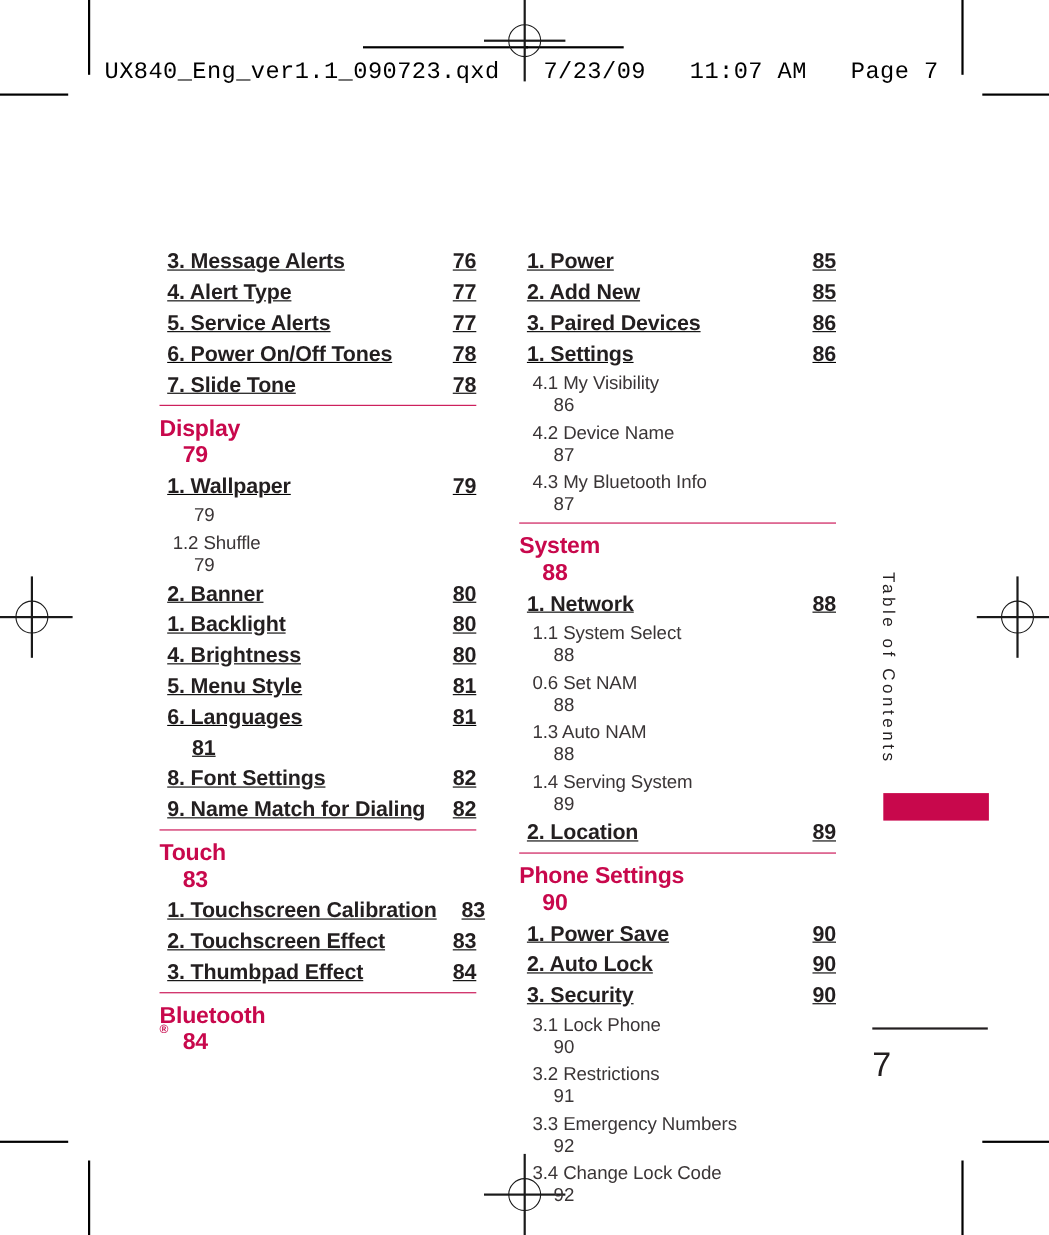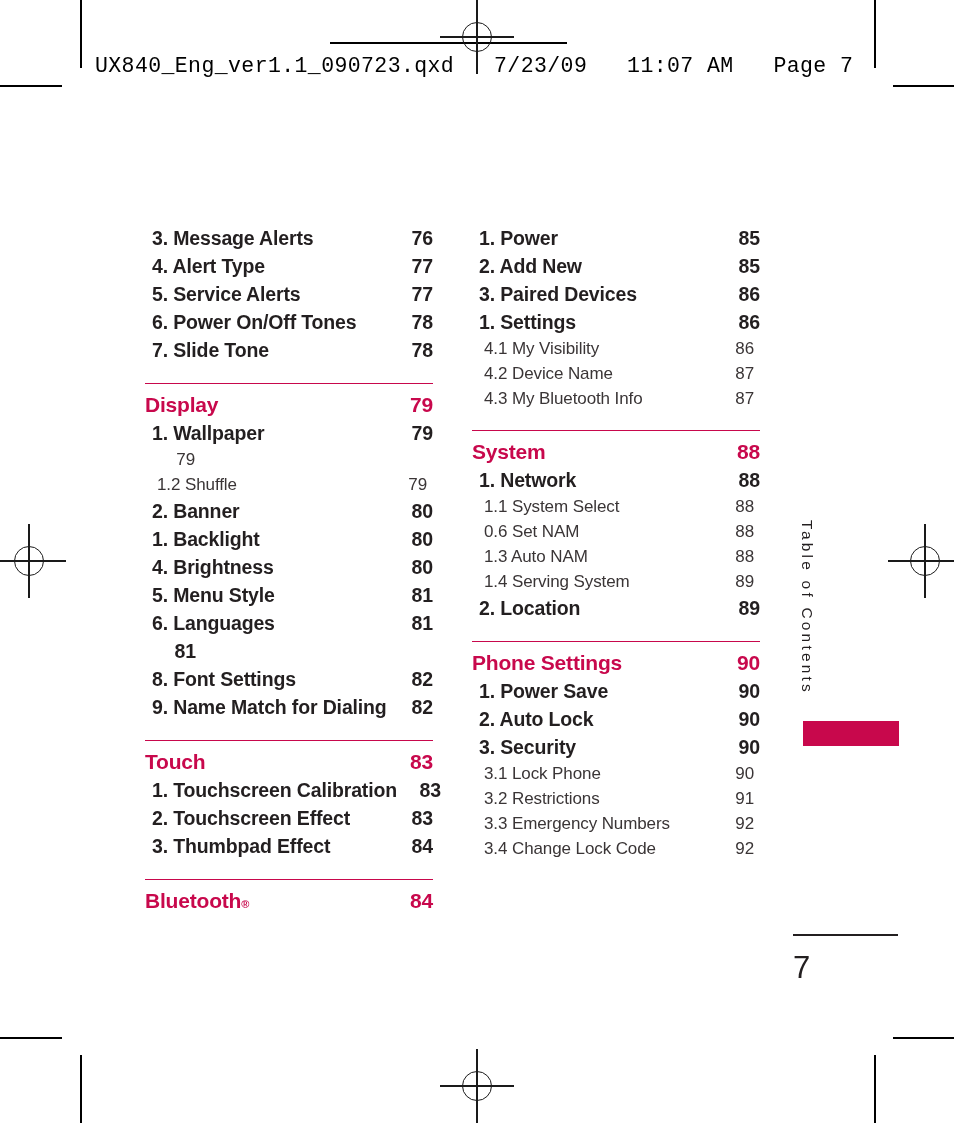--- a/index.html
+++ b/index.html
@@ -94,50 +94,53 @@
     display: flex;
     align-items: baseline;
     white-space: nowrap;
   }
   .toc-row .label { flex: 1 1 auto; }
   .toc-row .page  { flex: 0 0 auto; text-align: right; }
 
   
   .section {
     border-top: 1.4px solid #c8084c;
-    margin-top: 21px;
+    margin-top: 6px;
     padding-top: 9px;
+    flex-direction: column;
   }
   .section .label,
   .section .page {
     color: #c8084c;
     font-size: 21px;
     font-weight: bold;
     letter-spacing: -0.2px;
   }
   .section .page { width: 44px; }
 
   
   .item1 {
     padding-left: 7px;
     margin-top: 5px;
+    text-decoration: underline;
   }
   .item1 .label,
   .item1 .page {
     color: #231f20;
     font-size: 19.5px;
     font-weight: bold;
     letter-spacing: -0.15px;
   }
   .item1 .page { width: 44px; }
 
   
   .item2 {
     padding-left: 12px;
     margin-top: 5px;
+    flex-direction: column;
   }
   .item2 .label,
   .item2 .page {
     color: #3a3536;
     font-size: 17px;
     font-weight: normal;
     letter-spacing: -0.1px;
   }
   .item2 .page { width: 38px; padding-right: 6px; }
 

